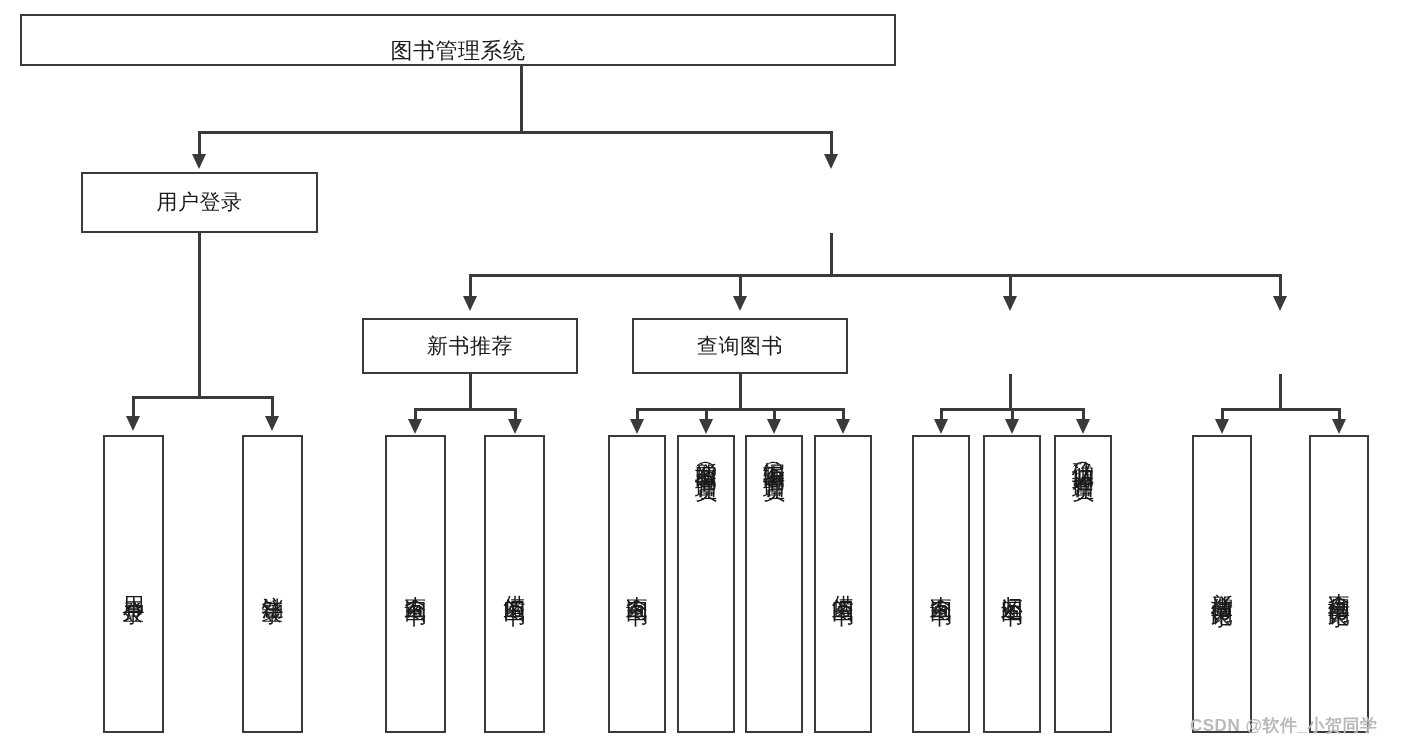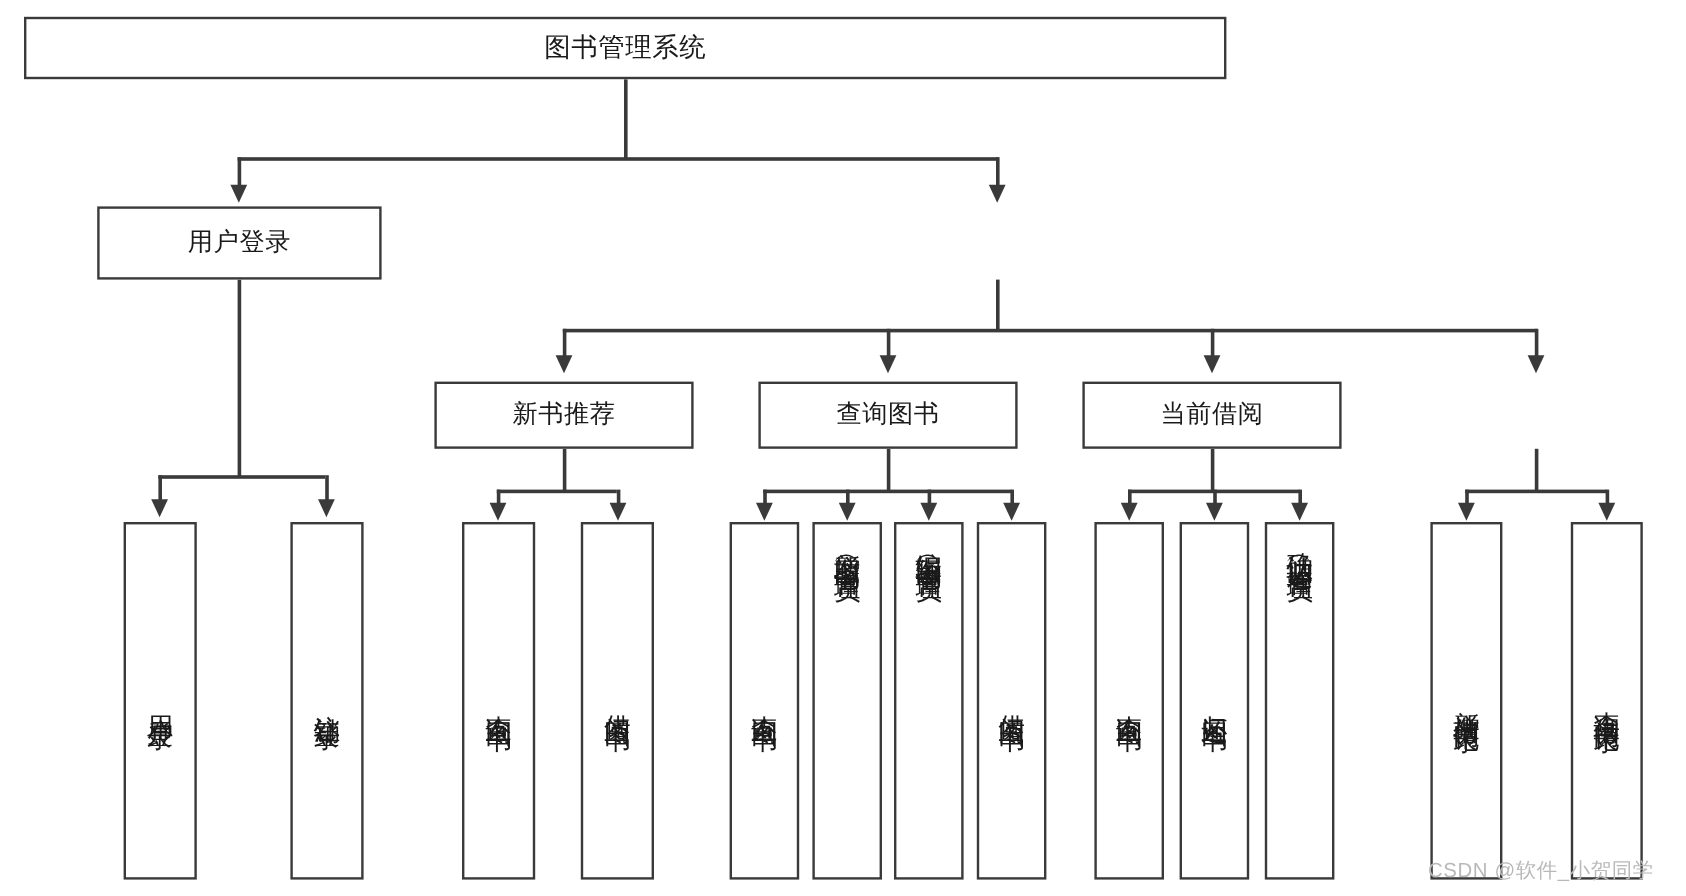--- a/index.html
+++ b/index.html
@@ -140,40 +140,37 @@
   <div class="vline" style="left:1082px;top:408px;height:12px;"></div>
   <div class="arrow" style="left:1076px;top:419px;"></div>
 
   <div class="vline" style="left:1279px;top:374px;height:35px;"></div>
   <div class="hline" style="left:1221px;top:408px;width:118px;"></div>
   <div class="vline" style="left:1221px;top:408px;height:12px;"></div>
   <div class="arrow" style="left:1215px;top:419px;"></div>
   <div class="vline" style="left:1338px;top:408px;height:12px;"></div>
   <div class="arrow" style="left:1332px;top:419px;"></div>
 
-  <div class="node horiz root" style="left:20px;top:14px;width:1002px;height:52px;">
+  <div class="node horiz root" style="left:20px;top:14px;width:876px;height:52px;align-items:flex-end;">
     <span class="label">图书管理系统</span>
   </div>
 
   <div class="node horiz" style="left:81px;top:172px;width:237px;height:61px;">
     <span class="label">用户登录</span>
   </div>
 
 
   <div class="node horiz" style="left:362px;top:318px;width:216px;height:56px;">
     <span class="label">新书推荐</span>
   </div>
 
   <div class="node horiz" style="left:632px;top:318px;width:216px;height:56px;">
     <span class="label">查询图书</span>
   </div>
 
-  <div class="node horiz" style="left:902px;top:318px;width:216px;height:56px;">
-    <span class="label">当前借阅</span>
-  </div>
 
 
   <div class="node vert center" style="left:103px;top:435px;width:61px;height:298px;">
     <span class="label">用户登录</span>
   </div>
 
   <div class="node vert center" style="left:242px;top:435px;width:61px;height:298px;">
     <span class="label">注销登录</span>
   </div>
 
@@ -214,14 +211,14 @@
   </div>
 
   <div class="node vert center" style="left:1192px;top:435px;width:60px;height:298px;">
     <span class="label">新增借阅记录</span>
   </div>
 
   <div class="node vert center" style="left:1309px;top:435px;width:60px;height:298px;">
     <span class="label">查询借阅记录</span>
   </div>
 
-  <div id="watermark" style="left:1190px;top:714px;">CSDN @软件_小贺同学</div>
+  <div id="watermark" style="left:1190px;top:714px;font-weight:bold;">CSDN @软件_小贺同学</div>
 </div>
 
 </body></html>

